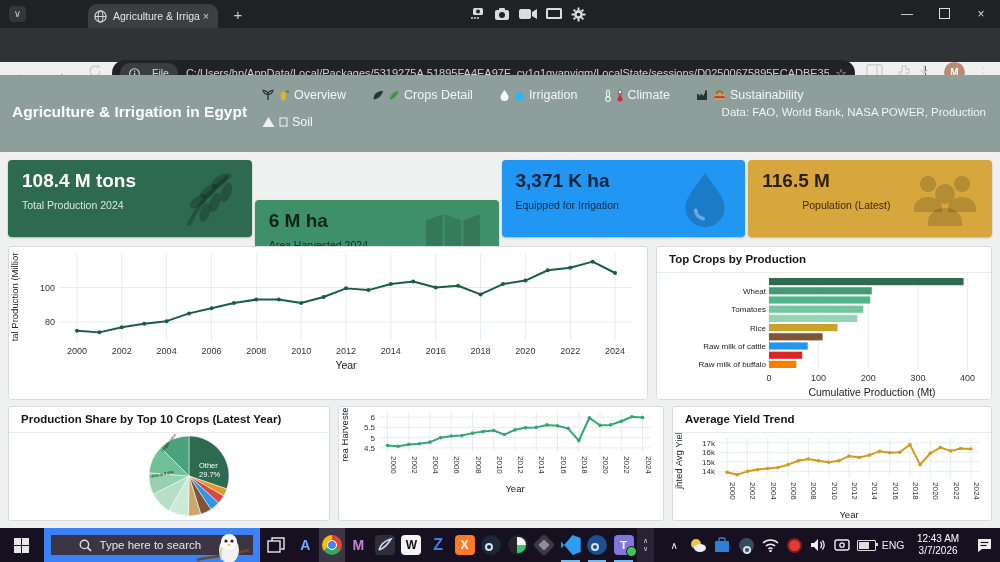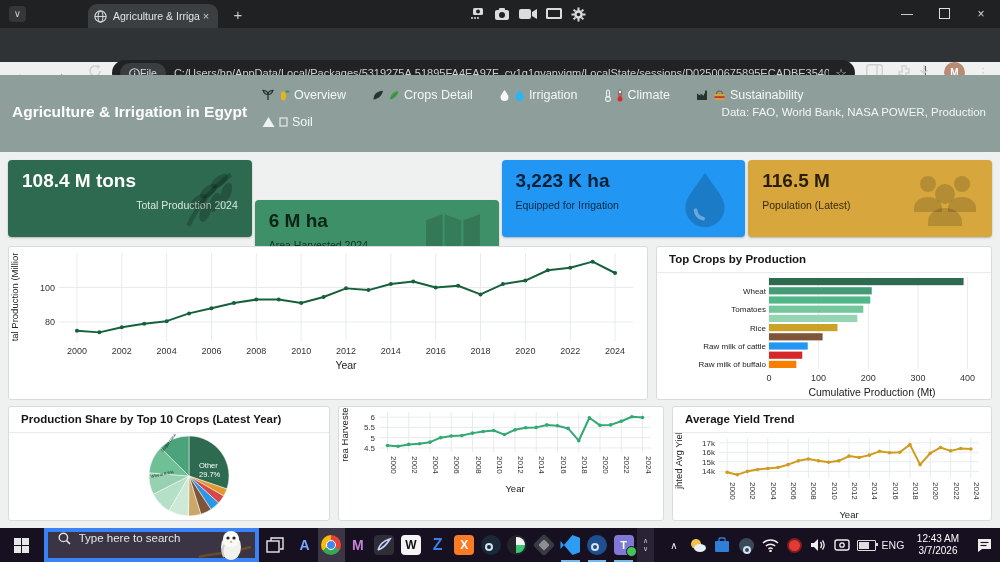--- a/index.html
+++ b/index.html
@@ -18,21 +18,21 @@
     font-size:15px;text-align:center;line-height:19px;}
   .recbar{position:absolute;left:470px;top:4px;display:flex;gap:9px;align-items:center;height:20px;}
   .winbtn{position:absolute;top:0;width:34px;height:28px;color:#dedede;text-align:center;line-height:28px;font-size:12px;}
   #btn-min{left:890px;} #btn-max{left:927px;} #btn-close{left:964px;}
   #btn-max .rbox{display:inline-block;width:9px;height:9px;border:1px solid #dedede;position:relative;top:1px;}
   #toolbar{position:absolute;left:0;top:28px;width:1000px;height:34px;background:#303335;}
   .navglyph{position:absolute;top:34px;width:22px;height:22px;color:#cfcfcf;font-size:15px;
     text-align:center;line-height:22px;}
   #omnibox{position:absolute;left:112px;top:32px;width:743px;height:26px;border-radius:13px;
     background:#202224;display:flex;align-items:center;padding:0 8px;box-sizing:border-box;}
-  #filechip{display:flex;align-items:center;gap:0;background:#3b3e41;border-radius:10px;
+  #filechip{display:flex;align-items:center;gap:12px;background:#3b3e41;border-radius:10px;
     height:20px;padding:0 9px;color:#d8d8d8;font-size:10.5px;}
   #urltext{flex:1;margin-left:8px;font-size:11px;color:#cfd1d2;white-space:nowrap;overflow:hidden;}
   #star{color:#c9c9c9;font-size:13px;margin-left:6px;}
   .tbicon{position:absolute;top:36px;width:20px;height:18px;}
   #avatar{position:absolute;left:944px;top:34px;width:21px;height:21px;border-radius:50%;
     background:#b98a74;color:#fff;font-size:10px;font-weight:bold;text-align:center;line-height:21px;}
   #menu3{position:absolute;left:975px;top:34px;width:16px;height:22px;color:#cfcfcf;
     font-size:13px;text-align:center;line-height:22px;}
   .vsep{position:absolute;left:925px;top:38px;width:1px;height:14px;background:#55585a;}
   
@@ -53,22 +53,22 @@
   .panel{position:absolute;background:#fff;border:1px solid #d8dcdf;border-radius:3px;box-sizing:border-box;}
   .ptitle{height:25px;line-height:25px;padding:0 12px;font-size:11.5px;font-weight:bold;
     color:#161616;border-bottom:1px solid #e8ebed;white-space:nowrap;overflow:hidden;}
   svg{font-family:"Liberation Sans",sans-serif;}
   
   #taskbar{position:absolute;left:0;top:528px;width:1000px;height:34px;background:#171021;
     display:flex;align-items:center;}
   #startbtn{width:46px;height:34px;display:flex;align-items:center;justify-content:center;}
   .winlogo{display:grid;grid-template-columns:7px 7px;grid-template-rows:7px 7px;gap:1px;}
   .winlogo div{background:#e8e8e8;}
-  #searchbox{position:relative;width:226px;height:34px;background:#3a3444;border:4px solid #3b82f6;
-    box-sizing:border-box;display:flex;padding-left:10px;}
+  #searchbox{position:relative;width:226px;height:34px;background:#3a3444;border:7px solid #3b82f6;
+    box-sizing:border-box;display:flex;align-items:center;padding-left:28px;}
   #searchbox .ph{font-size:11.5px;color:#e6e6e6;margin-left:8px;}
   #owl{position:absolute;right:2px;top:-1px;}
   .tbtn{width:34px;height:34px;display:flex;align-items:center;justify-content:center;position:relative;}
   .app{width:28px;height:34px;display:flex;align-items:center;justify-content:center;position:relative;}
   .app .glyph{font-size:14px;font-weight:bold;}
   .app.focused{background:rgba(255,255,255,.16);}
   .app.running::after{content:"";position:absolute;left:4px;right:4px;bottom:0;height:2px;background:#76b9ed;}
   .sq{width:20px;height:20px;border-radius:4px;display:flex;align-items:center;justify-content:center;}
   .chrome{width:20px;height:20px;border-radius:50%;
     background:conic-gradient(#ea4335 0 33%,#34a853 0 66%,#fbbc05 0 100%);position:relative;}
@@ -264,21 +264,21 @@
           </svg>
         <span>Soil</span>
       </span>
     </div>
     <div id="datanote">Data: FAO, World Bank, NASA POWER, Production</div>
   </div>
 
   <div id="kpirow">
     <div class="kpi" style="background:#2d6a4f;color:#fff;">
       <div class="val">108.4 M tons</div>
-      <div class="lab" style="color:#d9e8df;text-align:right;">Total Production 2024</div>
+      <div class="lab" style="color:#d9e8df;">Total Production 2024</div>
       <svg class="wm" width="76" height="58" viewBox="0 0 64 52">
         <g fill="rgba(0,0,0,0.20)">
           <ellipse cx="46" cy="10" rx="9" ry="4.5" transform="rotate(-38 46 10)"></ellipse>
           <ellipse cx="36" cy="19" rx="9" ry="4.5" transform="rotate(-38 36 19)"></ellipse>
           <ellipse cx="27" cy="28" rx="9" ry="4.5" transform="rotate(-38 27 28)"></ellipse>
           <ellipse cx="52" cy="20" rx="9" ry="4.5" transform="rotate(-70 52 20)"></ellipse>
           <ellipse cx="42" cy="29" rx="9" ry="4.5" transform="rotate(-70 42 29)"></ellipse>
           <ellipse cx="33" cy="38" rx="9" ry="4.5" transform="rotate(-70 33 38)"></ellipse>
         </g>
         <path d="M56 4 C40 16 26 32 18 50" fill="none" stroke="rgba(0,0,0,0.20)" stroke-width="4"></path>
@@ -289,30 +289,30 @@
       <div class="lab" style="color:#11301f;">Area Harvested 2024</div>
       <svg class="wm" width="72" height="58" viewBox="0 0 64 56">
         <g fill="rgba(0,0,0,0.16)">
           <path d="M6 10 L22 4 V46 L6 52 Z"></path>
             <path d="M24 4 L40 10 V52 L24 46 Z" opacity="0.85"></path>
             <path d="M42 10 L58 4 V46 L42 52 Z"></path>
         </g>
       </svg>
     </div>
     <div class="kpi" style="background:#2196f3;color:#0a2036;">
-      <div class="val">3,223 K ha</div>
+      <div class="val">3,371 K ha</div>
       <div class="lab" style="color:#0d2840;">Equipped for Irrigation</div>
       <svg class="wm" width="60" height="58" viewBox="0 0 64 60">
         <path d="M32 2 C22 18 11 28 11 39 a21 21 0 0 0 42 0 C53 28 42 18 32 2 Z" fill="rgba(0,0,0,0.18)"></path>
         <path d="M22 42 a10 10 0 0 0 8 9" fill="none" stroke="rgba(255,255,255,0.35)" stroke-width="4" stroke-linecap="round"></path>
       </svg>
     </div>
     <div class="kpi" style="background:#d7a73e;color:#2b1e06;">
       <div class="val">116.5 M</div>
-      <div class="lab" style="color:#3a2a0a;">Population (Latest)</div>
+      <div class="lab" style="color:#3a2a0a;margin-left:40px;">Population (Latest)</div>
       <svg class="wm" width="76" height="58" viewBox="0 0 76 58">
         <g fill="rgba(0,0,0,0.16)">
           <circle cx="22" cy="14" r="8"></circle>
             <path d="M8 38 a14 11 0 0 1 28 0 v4 h-28 Z"></path>
           <circle cx="56" cy="14" r="8"></circle>
             <path d="M42 38 a14 11 0 0 1 28 0 v4 h-28 Z"></path>
           <circle cx="39" cy="24" r="10"></circle>
             <path d="M22 52 a17 14 0 0 1 34 0 v4 h-34 Z"></path>
         </g>
       </svg>

